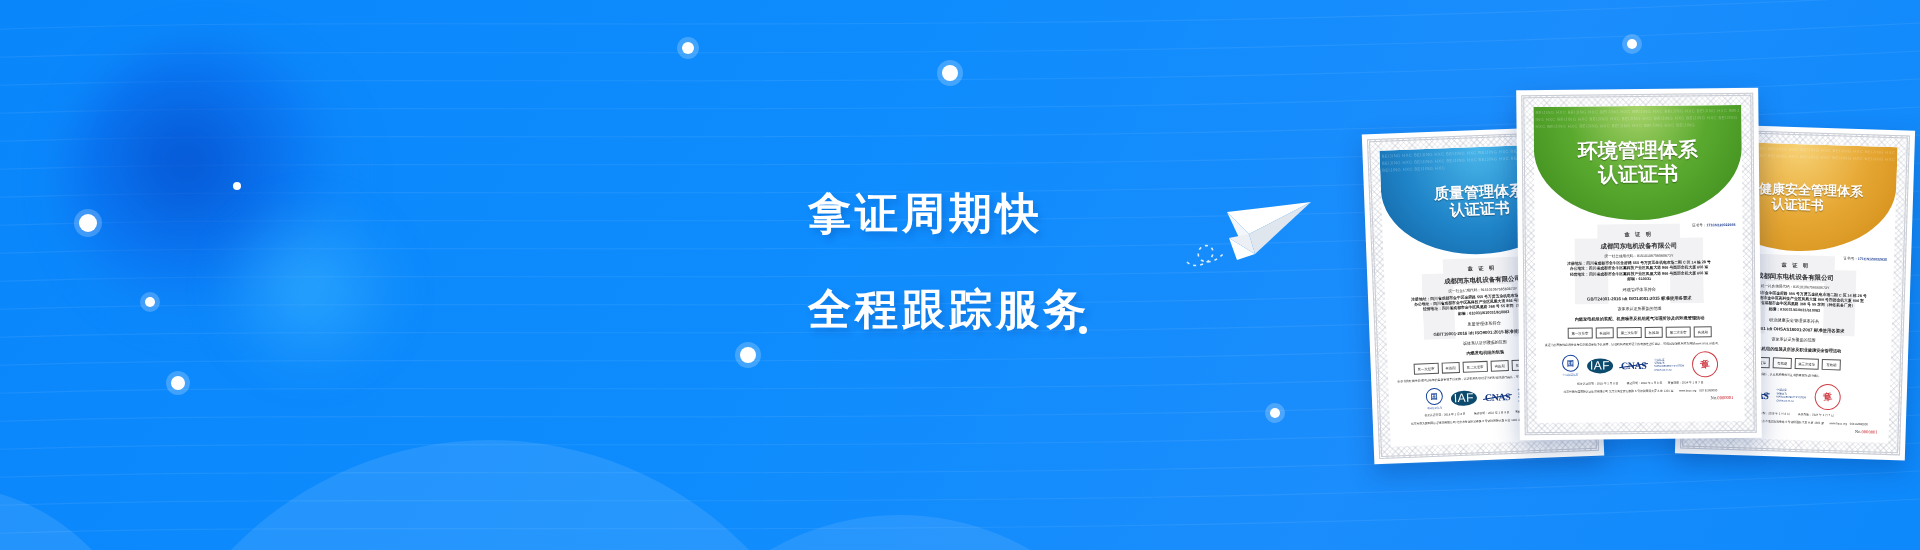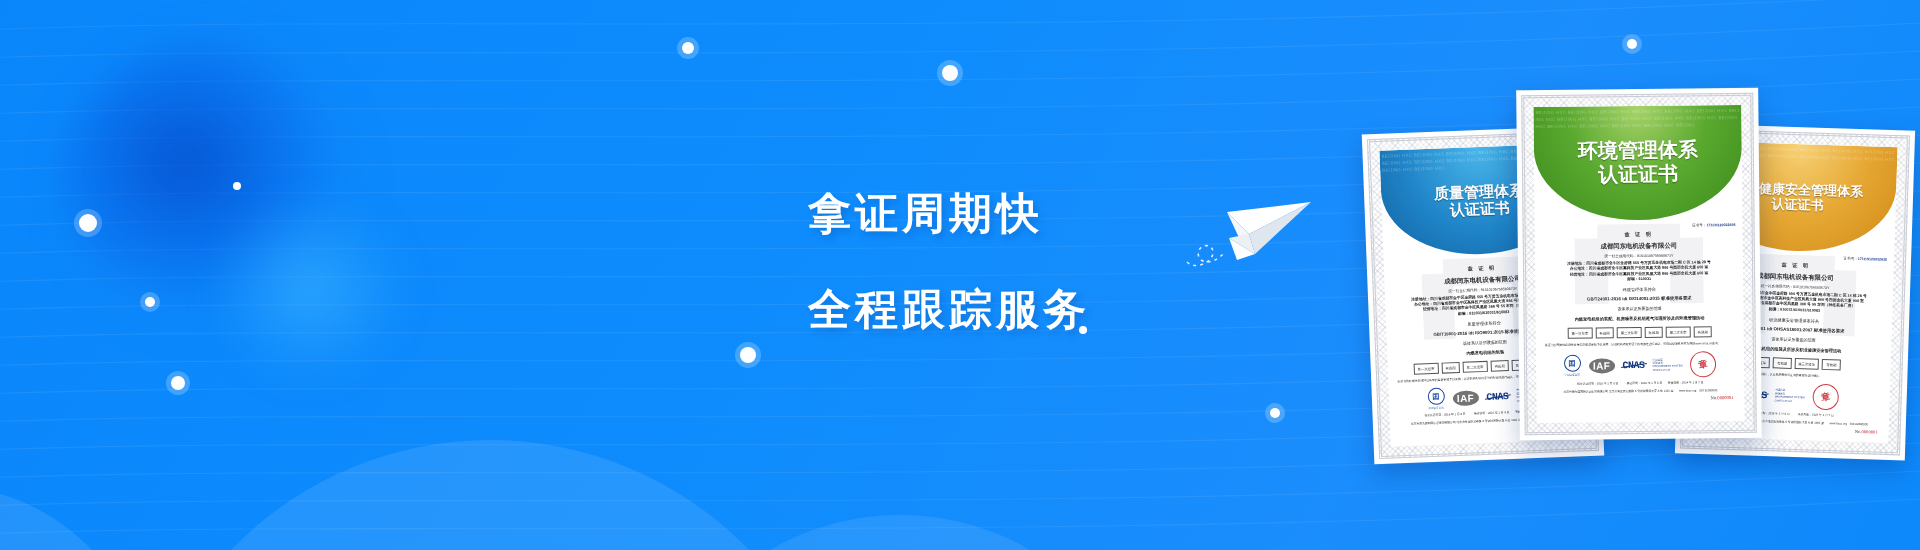--- a/index.html
+++ b/index.html
@@ -187,27 +187,27 @@
   .logo-cnca {
     width: 17px; height: 17px; border-radius: 50%;
     border: 1.4px solid #16449c; color: #16449c;
     display: flex; align-items: center; justify-content: center;
     font-size: 7px; font-weight: bold;
   }
   .logo-cnca-wrap { display: flex; flex-direction: column; align-items: center; }
   .logo-cnca-txt { font-size: 2.6px; color: #16449c; margin-top: 1px; }
   .logo-iaf {
     width: 26px; height: 15px; border-radius: 50%;
-    background: #737373; color: #fff;
+    background: #0c4a6e; color: #fff;
     display: flex; align-items: center; justify-content: center;
-    font-size: 10px; font-weight: bold; letter-spacing: 0.4px;
+    font-size: 12px; font-weight: normal; letter-spacing: 0.4px;
   }
   .logo-cnas {
     font-size: 10px; font-weight: bold; color: #11357f;
-    font-family: Liberation Mono, monospace; letter-spacing: -0.5px;
+    font-family: Liberation Serif, serif; letter-spacing: -0.5px;
     position: relative;
   }
   .logo-cnas::after {
     content: ""; position: absolute; left: -2px; right: -2px; top: 45%;
     height: 1.2px; background: #11357f; transform: rotate(-8deg);
   }
   .logo-ms { font-size: 2.6px; line-height: 3.4px; color: #11357f; text-align: left; }
   .seal {
     width: 26px; height: 26px; border-radius: 50%;
     border: 1.3px solid #c8202a;

